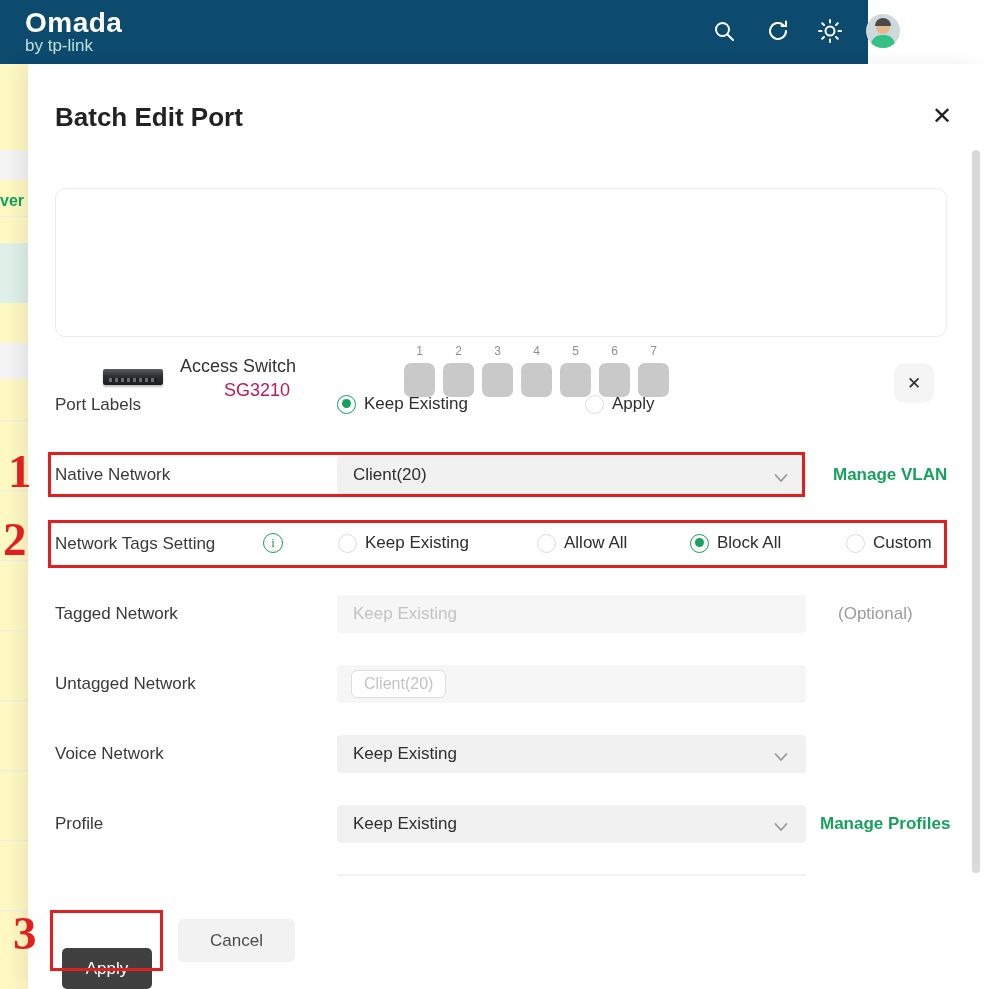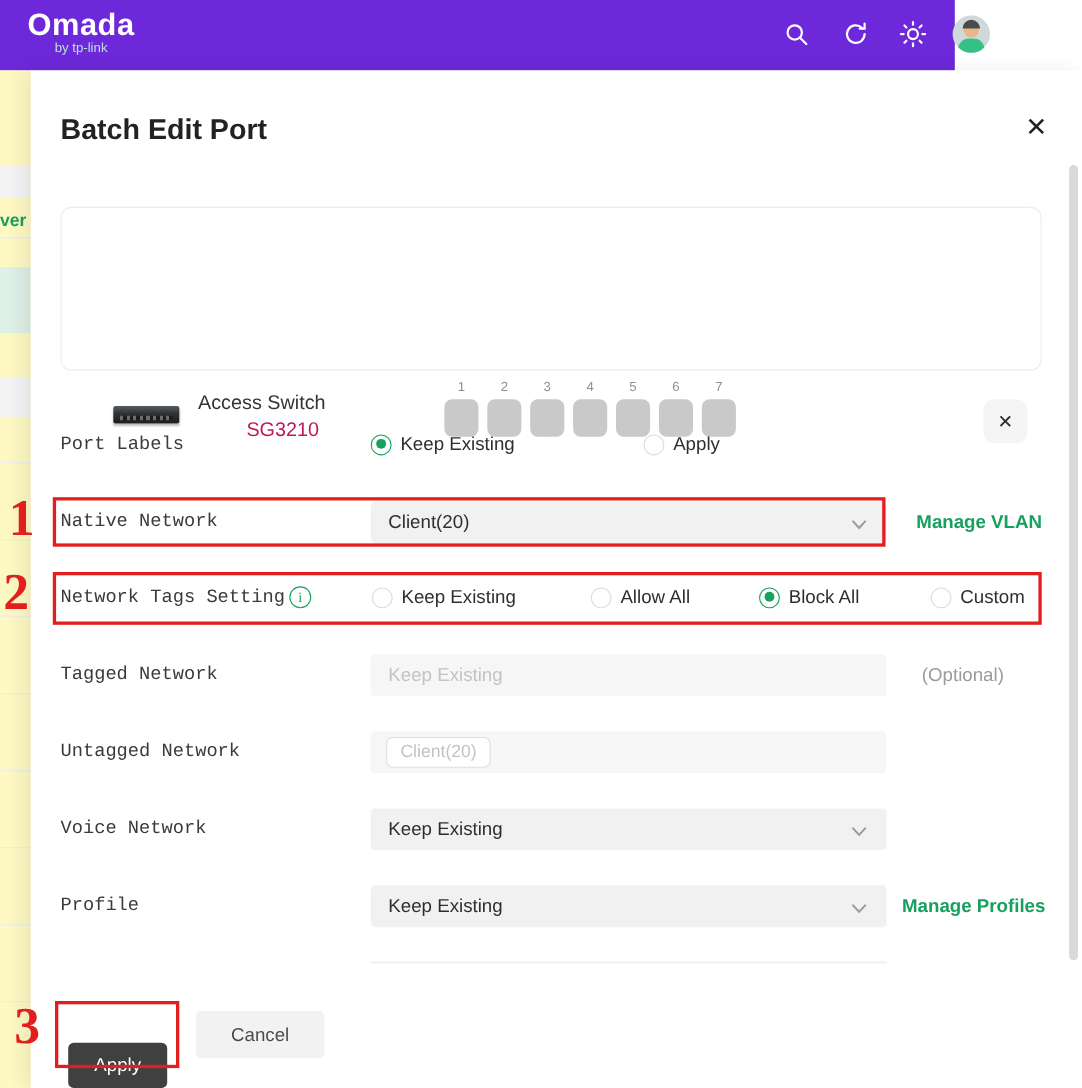--- a/index.html
+++ b/index.html
@@ -3,24 +3,24 @@
 <meta charset="utf-8">
 <style>
   * { margin:0; padding:0; box-sizing:border-box; }
   html,body { width:984px; height:989px; }
   body {
     font-family:"Liberation Sans", sans-serif;
     position:relative; background:#fff; overflow:hidden;
     width:984px; height:989px;
   }
   
-  .header { position:absolute; left:0; top:0; width:868px; height:64px; background:#6d28d9; }
+  .header { position:absolute; left:0; top:0; width:868px; height:64px; background:#0c4a6e; }
   .logo { position:absolute; left:25px; top:7px; color:#fff; }
   .logo .word { font-size:28px; font-weight:700; letter-spacing:.5px; }
-  .logo .sub { display:block; text-align:center; font-size:12px; color:#bfe0d8; margin-top:-3px; }
+  .logo .sub { display:block; text-align:left; font-size:17px; color:#bfe0d8; margin-top:-3px; }
   .hicon { position:absolute; top:17px; width:28px; height:28px; display:flex; align-items:center; justify-content:center; cursor:pointer; }
   .hicon svg { display:block; }
   .avatar { position:absolute; left:866px; top:14px; width:34px; height:34px; border-radius:50%; background:#cfd8da; overflow:hidden; cursor:pointer; }
   .avatar .head { position:absolute; left:10px; top:6px; width:14px; height:14px; border-radius:50%; background:#e7b78c; }
   .avatar .hair { position:absolute; left:9px; top:4px; width:16px; height:8px; border-radius:8px 8px 0 0; background:#4a4a4a; }
   .avatar .body { position:absolute; left:5px; top:21px; width:24px; height:14px; border-radius:10px 10px 0 0; background:#35c183; }
   .kebab { position:absolute; left:928px; top:17px; width:18px; height:28px; display:flex; flex-direction:column; align-items:center; justify-content:center; gap:4px; cursor:pointer; }
   .kebab i { width:4px; height:4px; border-radius:50%; background:#fff; }
   
   .bgstrip { position:absolute; left:0; top:64px; width:28px; height:925px; background:#fef9c3; overflow:hidden; }
@@ -41,21 +41,21 @@
   .devimg:before { content:""; position:absolute; left:6px; top:9px; width:48px; height:4px; background:repeating-linear-gradient(90deg,#6a6d70 0 3px,#1b1d1f 3px 6px); }
   .devname { position:absolute; left:124px; top:167px; font-size:18px; color:#333; }
   .devmodel { position:absolute; left:124px; top:191px; font-size:18px; color:#be185d;margin-left:44px; }
   .ports { position:absolute; left:348px; top:155px; display:flex; gap:8px; }
   .port { width:31px; text-align:center; }
   .pnum { font-size:12px; color:#8f8f8f; height:16px; }
   .psq { width:31px; height:34px; margin-top:3px; background:#c9c9c9; border-radius:7px; cursor:pointer; }
   .remove { position:absolute; left:838px; top:174px; width:40px; height:40px; background:#f5f5f5; border-radius:10px;
             display:flex; align-items:center; justify-content:center; font-size:17px; color:#2b2b2b; cursor:pointer; }
   
-  .flabel { position:absolute; left:27px; font-size:17px; color:#3a3a3a; white-space:nowrap;font-family:Liberation Mono, monospace; }
+  .flabel { position:absolute; left:27px; font-size:17px; color:#3a3a3a; white-space:nowrap; }
   .control { position:absolute; left:309px; width:469px; height:38px; border-radius:4px;padding-left:44px; }
   .dropdown { background:#f1f1f1; cursor:pointer; }
   .dropdown .val { position:absolute; left:16px; top:9px; font-size:17px; color:#2e2e2e; }
   .dropdown .chev { position:absolute; right:18px; top:13px; }
   .inputbox { background:#f6f6f6; }
   .inputbox input { position:absolute; left:0; top:0; width:100%; height:100%; border:0; background:transparent; outline:none;
                     padding-left:16px; font-size:17px; font-family:"Liberation Sans",sans-serif; color:#444; }
   .inputbox input::placeholder { color:#c3c3c3; }
   .chip { position:absolute; left:14px; top:5px; height:28px; padding:0 12px; background:#fff; border:1px solid #dedede;
           border-radius:6px; font-size:16px; color:#c3c3c3; display:flex; align-items:center; }

